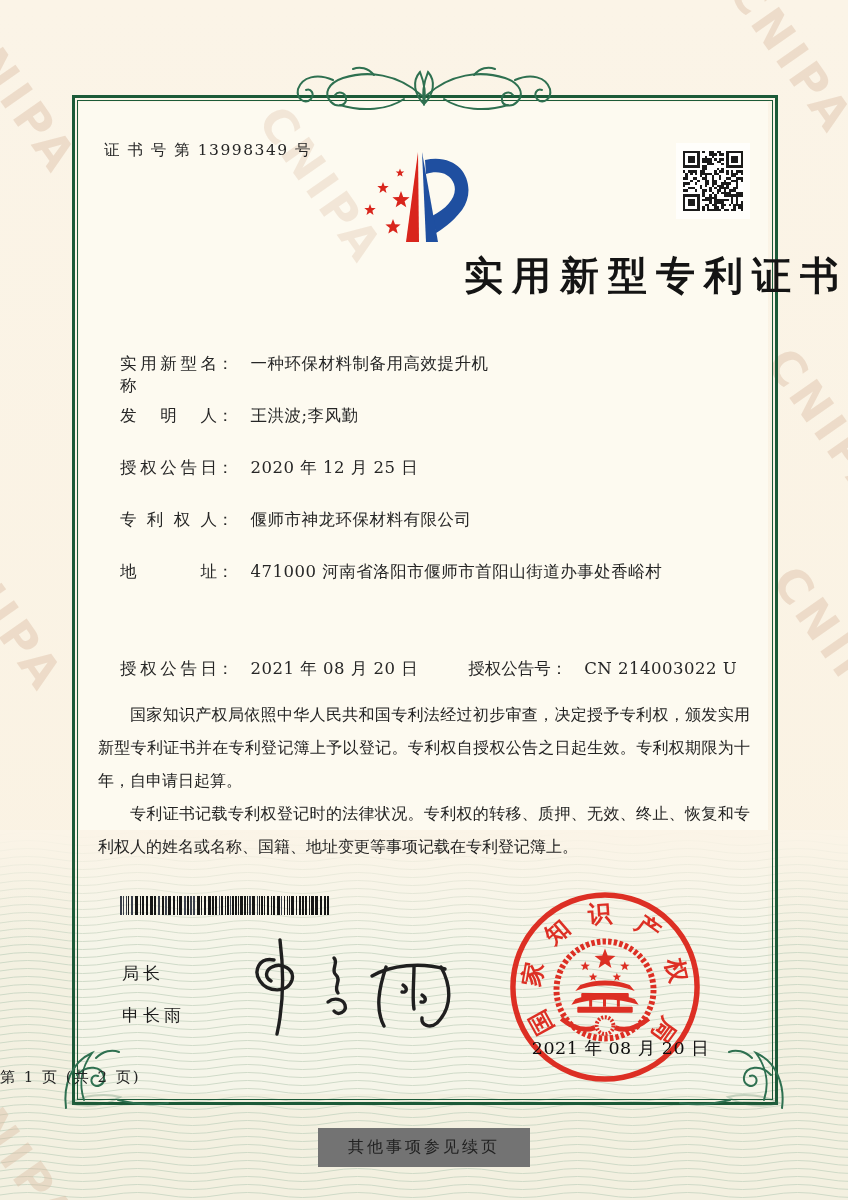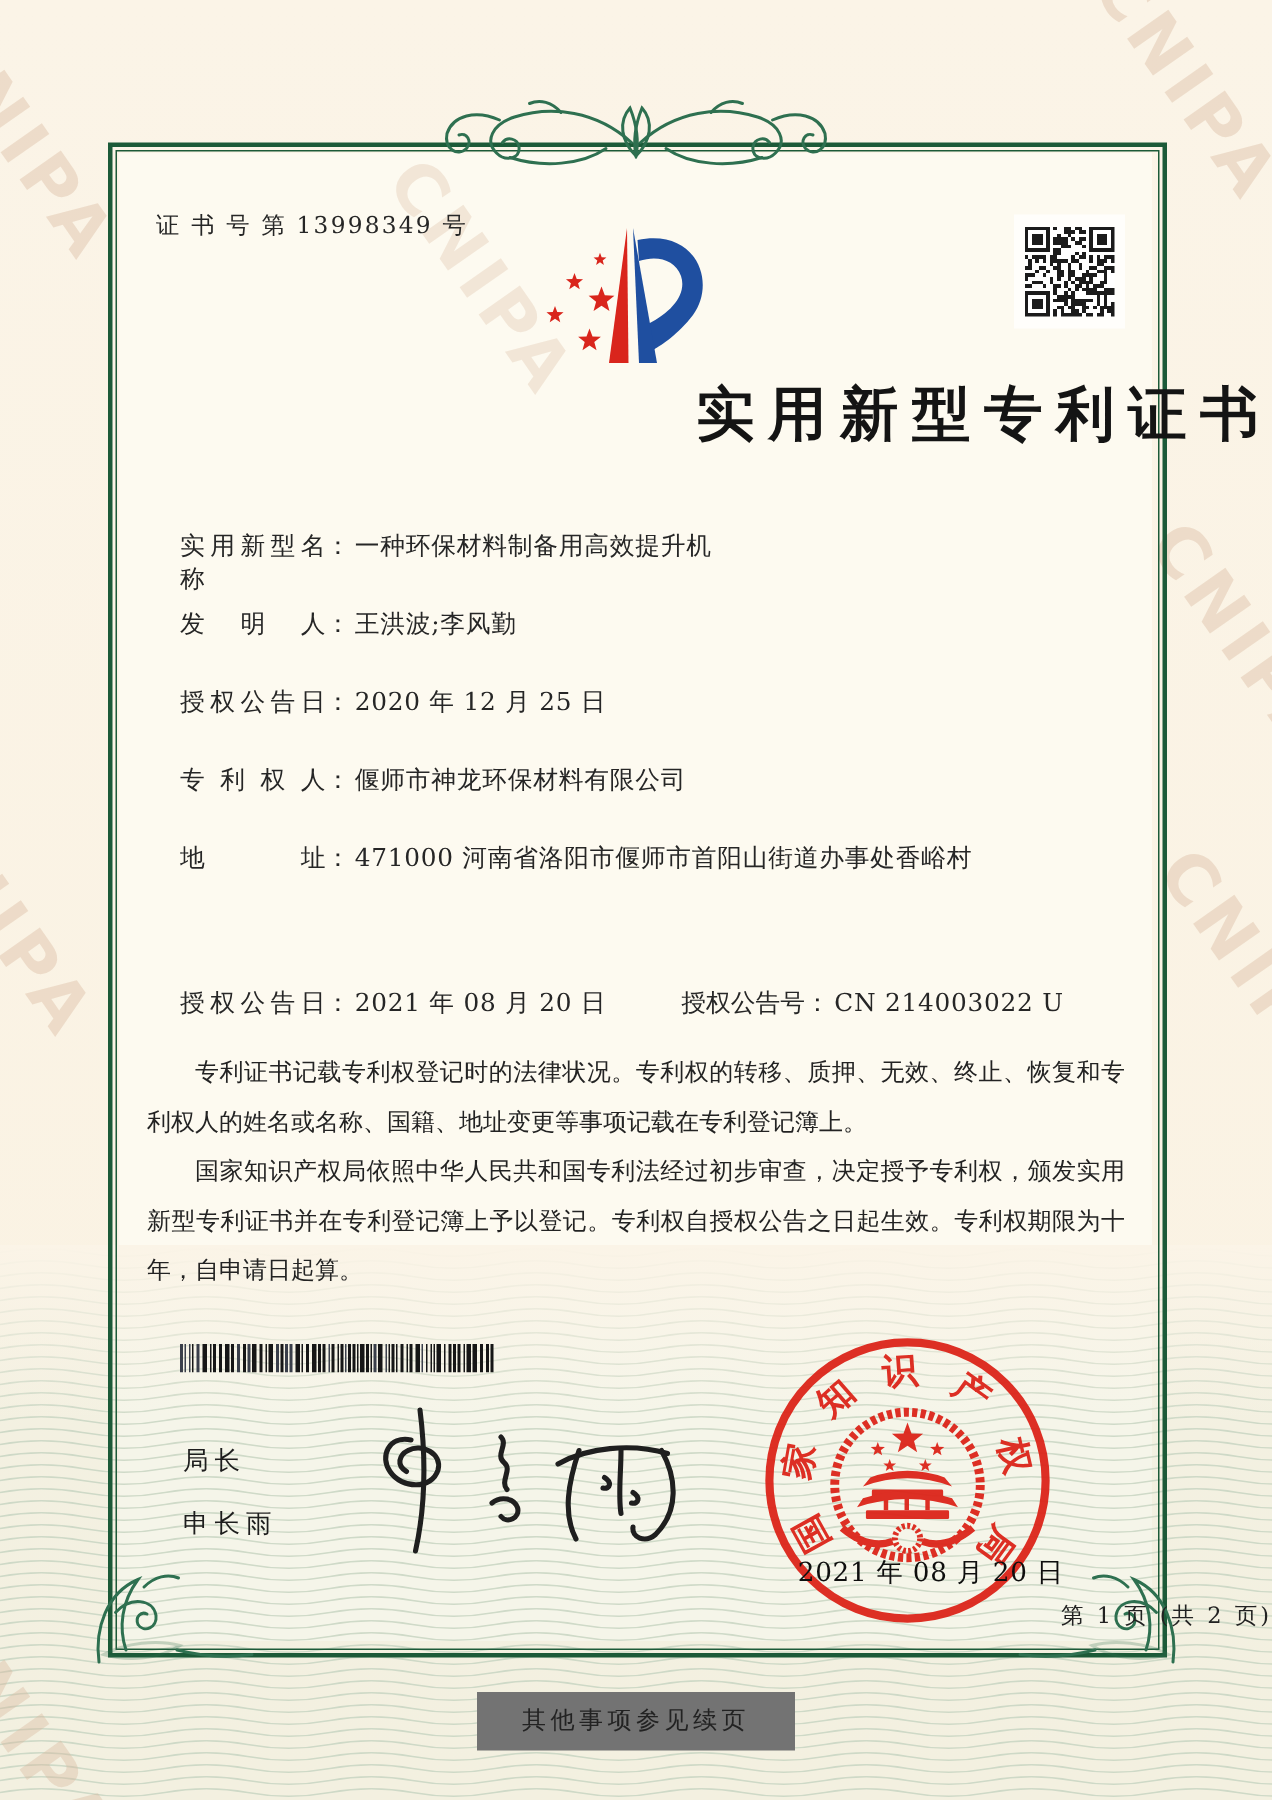--- a/index.html
+++ b/index.html
@@ -27,21 +27,21 @@
   .cert-no{position:absolute;left:104px;top:140px;font-size:15.5px;letter-spacing:1.5px;color:#262626}
   .logo{position:absolute;left:356px;top:146px}
   .qr-box{position:absolute;left:676px;top:143px;width:74px;height:76px;background:#fffefb;
           display:flex;align-items:center;justify-content:center}
   .title{position:absolute;left:0;right:0;top:249px;text-align:right;font-size:39px;font-weight:700;
          letter-spacing:9px;text-indent:9px;color:#141414}
   
   .fields{position:absolute;left:120px;top:353px;font-size:16.5px;color:#262626}
   .frow{height:52px}
   .flabel{display:inline-block;width:97px;text-align:justify;text-align-last:justify;vertical-align:top}
-  .fvalue{margin-left:3px;letter-spacing:.5px}
+  .fvalue{margin-left:17px;letter-spacing:.5px}
   .grant-row{position:absolute;left:120px;top:658px;font-size:16.5px;color:#262626}
   .gpair2{margin-left:50px}
   
   .paras{position:absolute;left:98px;top:699px;width:652px;font-size:16px;line-height:2.06;
          text-align:justify;color:#232323}
   .paras p{margin:0;text-indent:2em}
   
   .barcode{position:absolute;left:120px;top:896px}
   
   .signer-title{position:absolute;left:122px;top:962px;font-family:"DejaVu Sans",sans-serif;
@@ -49,21 +49,21 @@
   .signer-name{position:absolute;left:122px;top:1004px;font-family:"DejaVu Sans",sans-serif;
                font-size:17px;letter-spacing:4px;color:#1d1d1d}
   .signature{position:absolute;left:230px;top:936px}
   .signature path{fill:none;stroke:#1f1f1f;stroke-width:3.4;stroke-linecap:round;stroke-linejoin:round}
   
   .seal{position:absolute;left:506px;top:888px;opacity:.94}
   .seal-char{font-size:24px;font-weight:700;fill:#dc2318;font-family:"DejaVu Serif",serif}
   .seal-date{position:absolute;left:518px;top:1036px;width:205px;text-align:center;
              font-size:17.5px;color:#0e0e0e;letter-spacing:.5px}
   
-  .page-info{position:absolute;left:0;right:0;top:1068px;text-align:right;font-size:15px;
+  .page-info{position:absolute;left:0;right:0;top:1068px;text-align:left;font-size:15px;
              letter-spacing:2px;color:#222}
   .note{position:absolute;left:50%;transform:translateX(-50%);top:1128px;background:#737373;
         padding:9px 30px;font-size:16px;letter-spacing:3px;color:#222;white-space:nowrap}
 </style>
 </head>
 <body>
 
 <div class="inner-bg"></div>
 
 <svg class="waves" width="848" height="370">
@@ -484,22 +484,22 @@
   <div class="frow">
     <span class="flabel">地址</span><span>：</span><span class="fvalue">471000  河南省洛阳市偃师市首阳山街道办事处香峪村</span>
   </div>
 </div>
 
 <div class="grant-row">
   <span class="flabel">授权公告日</span><span>：</span><span class="fvalue">2021 年 08 月 20 日</span><span class="gpair2"><span>授权公告号</span><span>：</span><span class="fvalue">CN 214003022 U</span></span>
 </div>
 
 <div class="paras">
+  <p>国家知识产权局依照中华人民共和国专利法经过初步审查，决定授予专利权，颁发实用新型专利证书并在专利登记簿上予以登记。专利权自授权公告之日起生效。专利权期限为十年，自申请日起算。</p>
   <p>专利证书记载专利权登记时的法律状况。专利权的转移、质押、无效、终止、恢复和专利权人的姓名或名称、国籍、地址变更等事项记载在专利登记簿上。</p>
-  <p>国家知识产权局依照中华人民共和国专利法经过初步审查，决定授予专利权，颁发实用新型专利证书并在专利登记簿上予以登记。专利权自授权公告之日起生效。专利权期限为十年，自申请日起算。</p>
 </div>
 
 <svg class="barcode" id="barcode-svg" width="215" height="19" viewBox="0 0 215 19" preserveAspectRatio="none">
     <rect x="0" y="0" width="2" height="19" fill="#3a3f4a"></rect>
     <rect x="3" y="0" width="1" height="19" fill="#3a3f4a"></rect>
     <rect x="6" y="0" width="1" height="19" fill="#3a3f4a"></rect>
     <rect x="8" y="0" width="1" height="19" fill="#161616"></rect>
     <rect x="11" y="0" width="2" height="19" fill="#3a3f4a"></rect>
     <rect x="15" y="0" width="3" height="19" fill="#161616"></rect>
     <rect x="20" y="0" width="1" height="19" fill="#161616"></rect>

